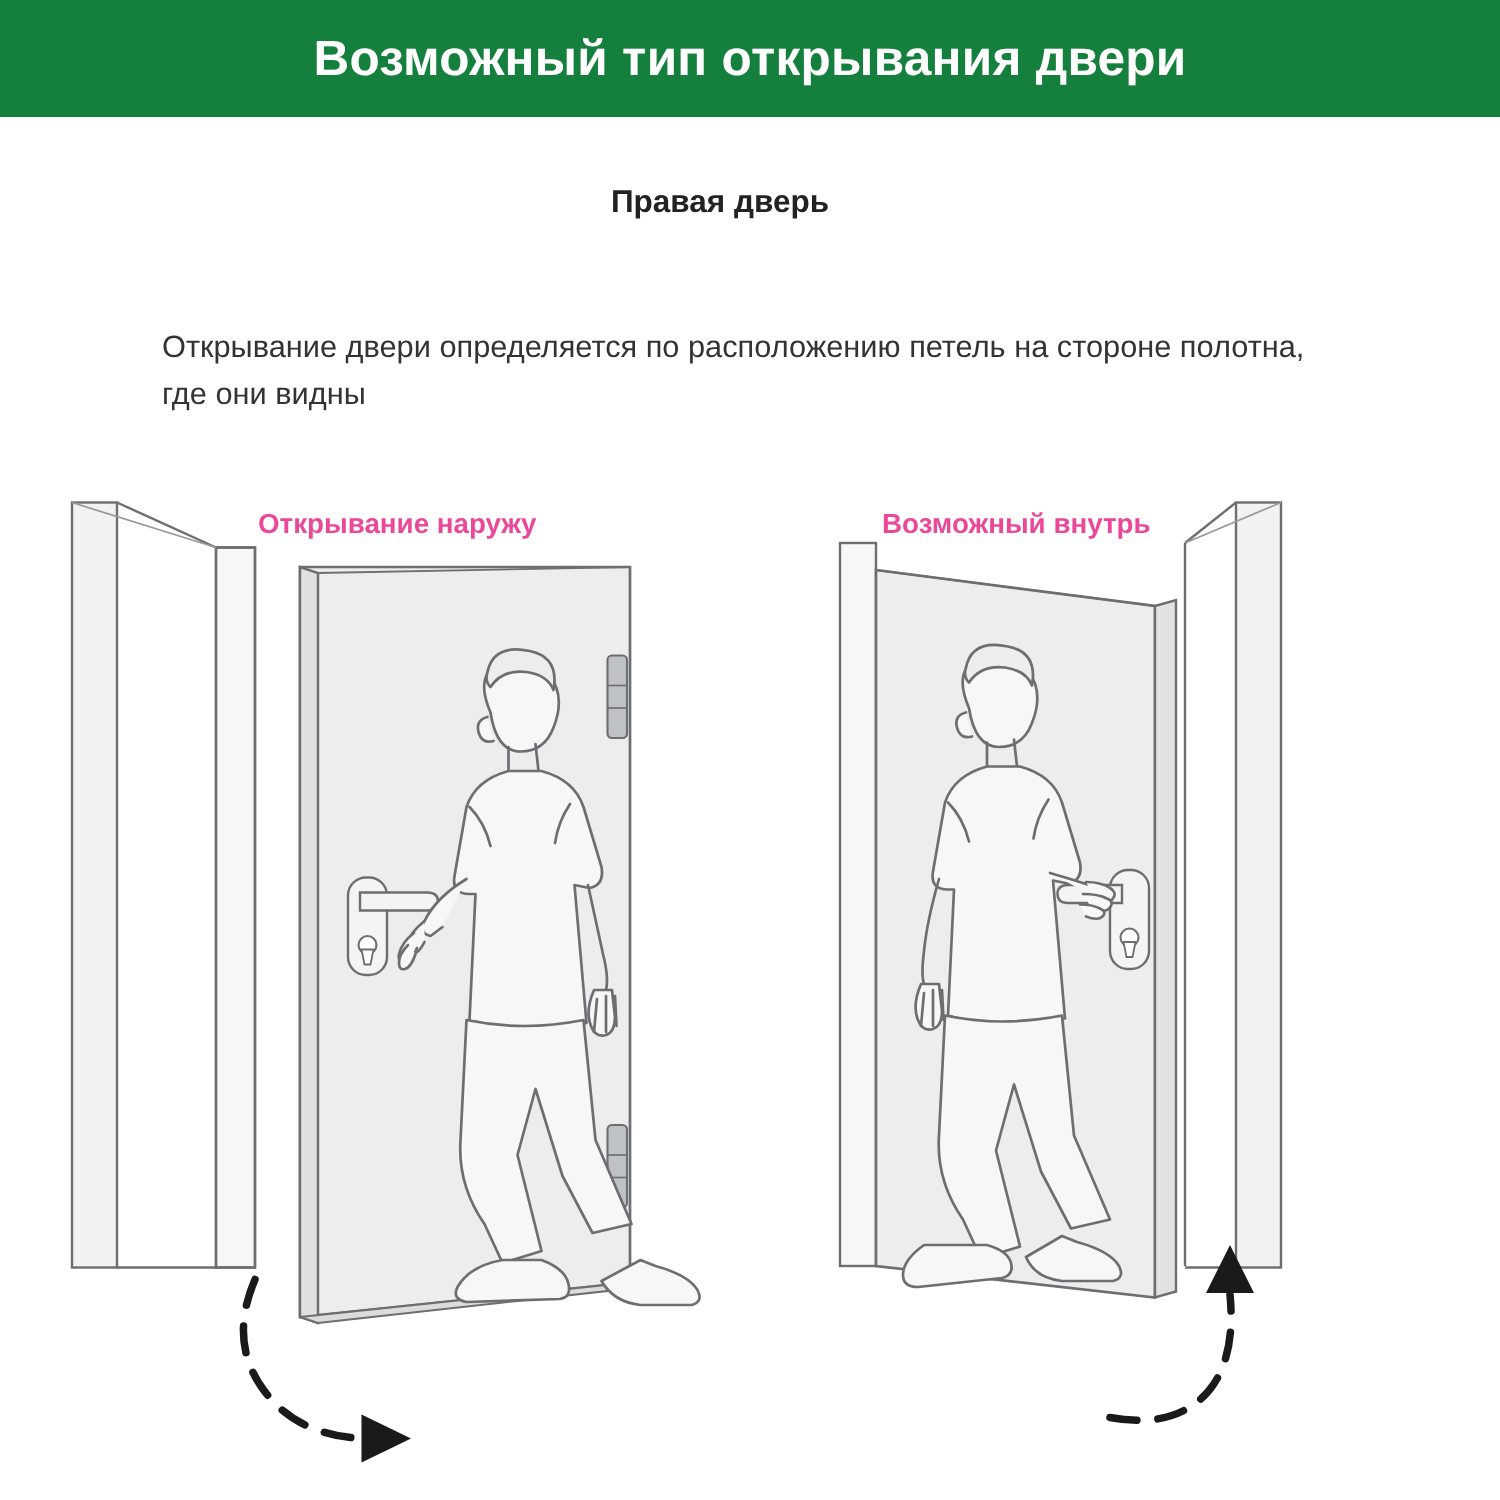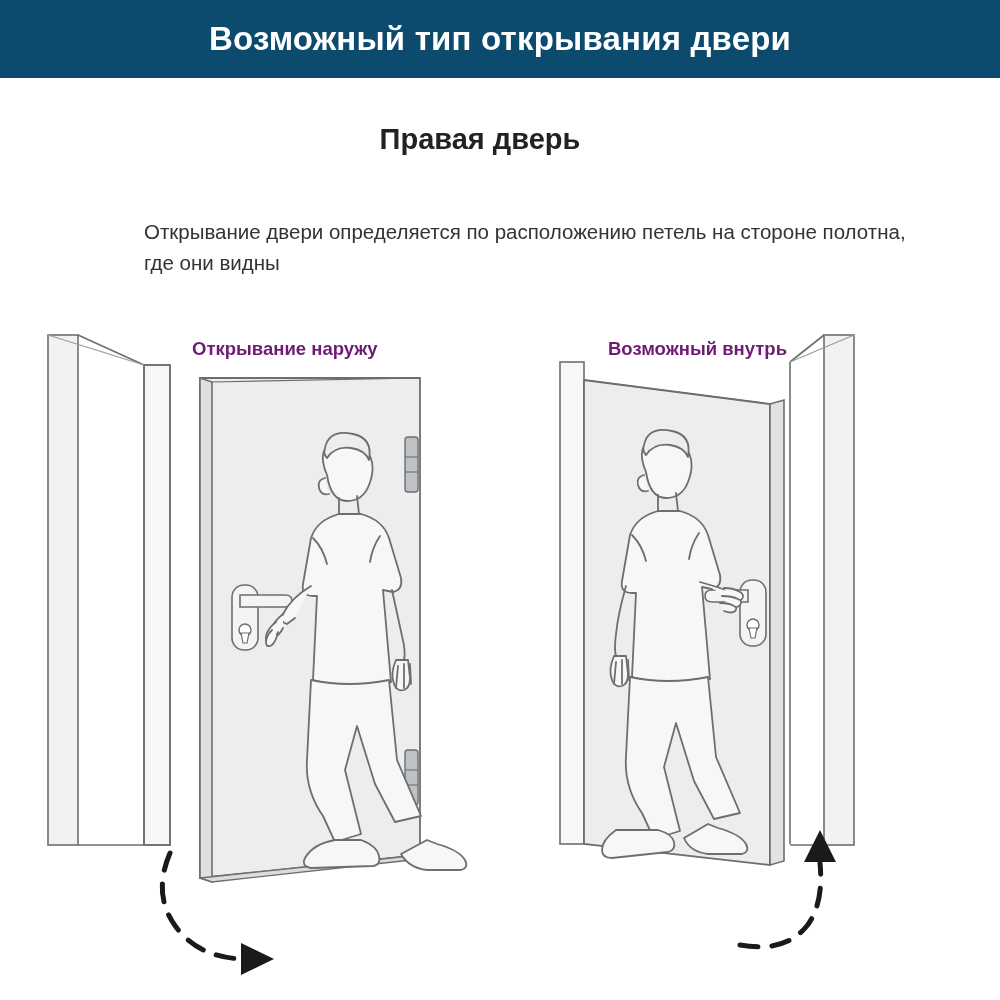--- a/index.html
+++ b/index.html
@@ -20,68 +20,66 @@
     height: 1000px;
     position: relative;
     background: #ffffff;
   }
   .header-bar {
     position: absolute;
     left: 0;
     top: 0;
     width: 1000px;
     height: 78px;
-    background: #0c4a6e;
+    background: #15803d;
     display: flex;
     align-items: center;
     justify-content: center;
   }
   .header-title {
     color: #ffffff;
     font-size: 33px;
     font-weight: bold;
     letter-spacing: 0.2px;
     text-align: center;
     white-space: nowrap;
   }
   .subtitle {
     position: absolute;
     left: 0;
     top: 123px;
     width: 960px;
     text-align: center;
-    font-size: 29px;
+    font-size: 21px;
     font-weight: bold;
     color: #222;
   }
   .description {
     position: absolute;
     left: 108px;
     top: 216px;
     width: 790px;
     font-size: 20.5px;
     line-height: 31px;
     color: #333;
     font-weight: normal;
-    margin-left: 36px;
   }
   .diagram {
     position: absolute;
     left: 0;
     top: 300px;
     width: 1000px;
     height: 700px;
   }
   .caption-left, .caption-right {
     position: absolute;
     font-size: 18.5px;
     font-weight: bold;
-    color: #701a75;
+    color: #ec4899;
     white-space: nowrap;
-    margin-left: 20px;
   }
   .caption-left { left: 172px; top: 338px; }
   .caption-right { left: 588px; top: 338px; }
 </style>
 </head>
 <body>
 
 <div class="page">
 
   <div class="header-bar">

